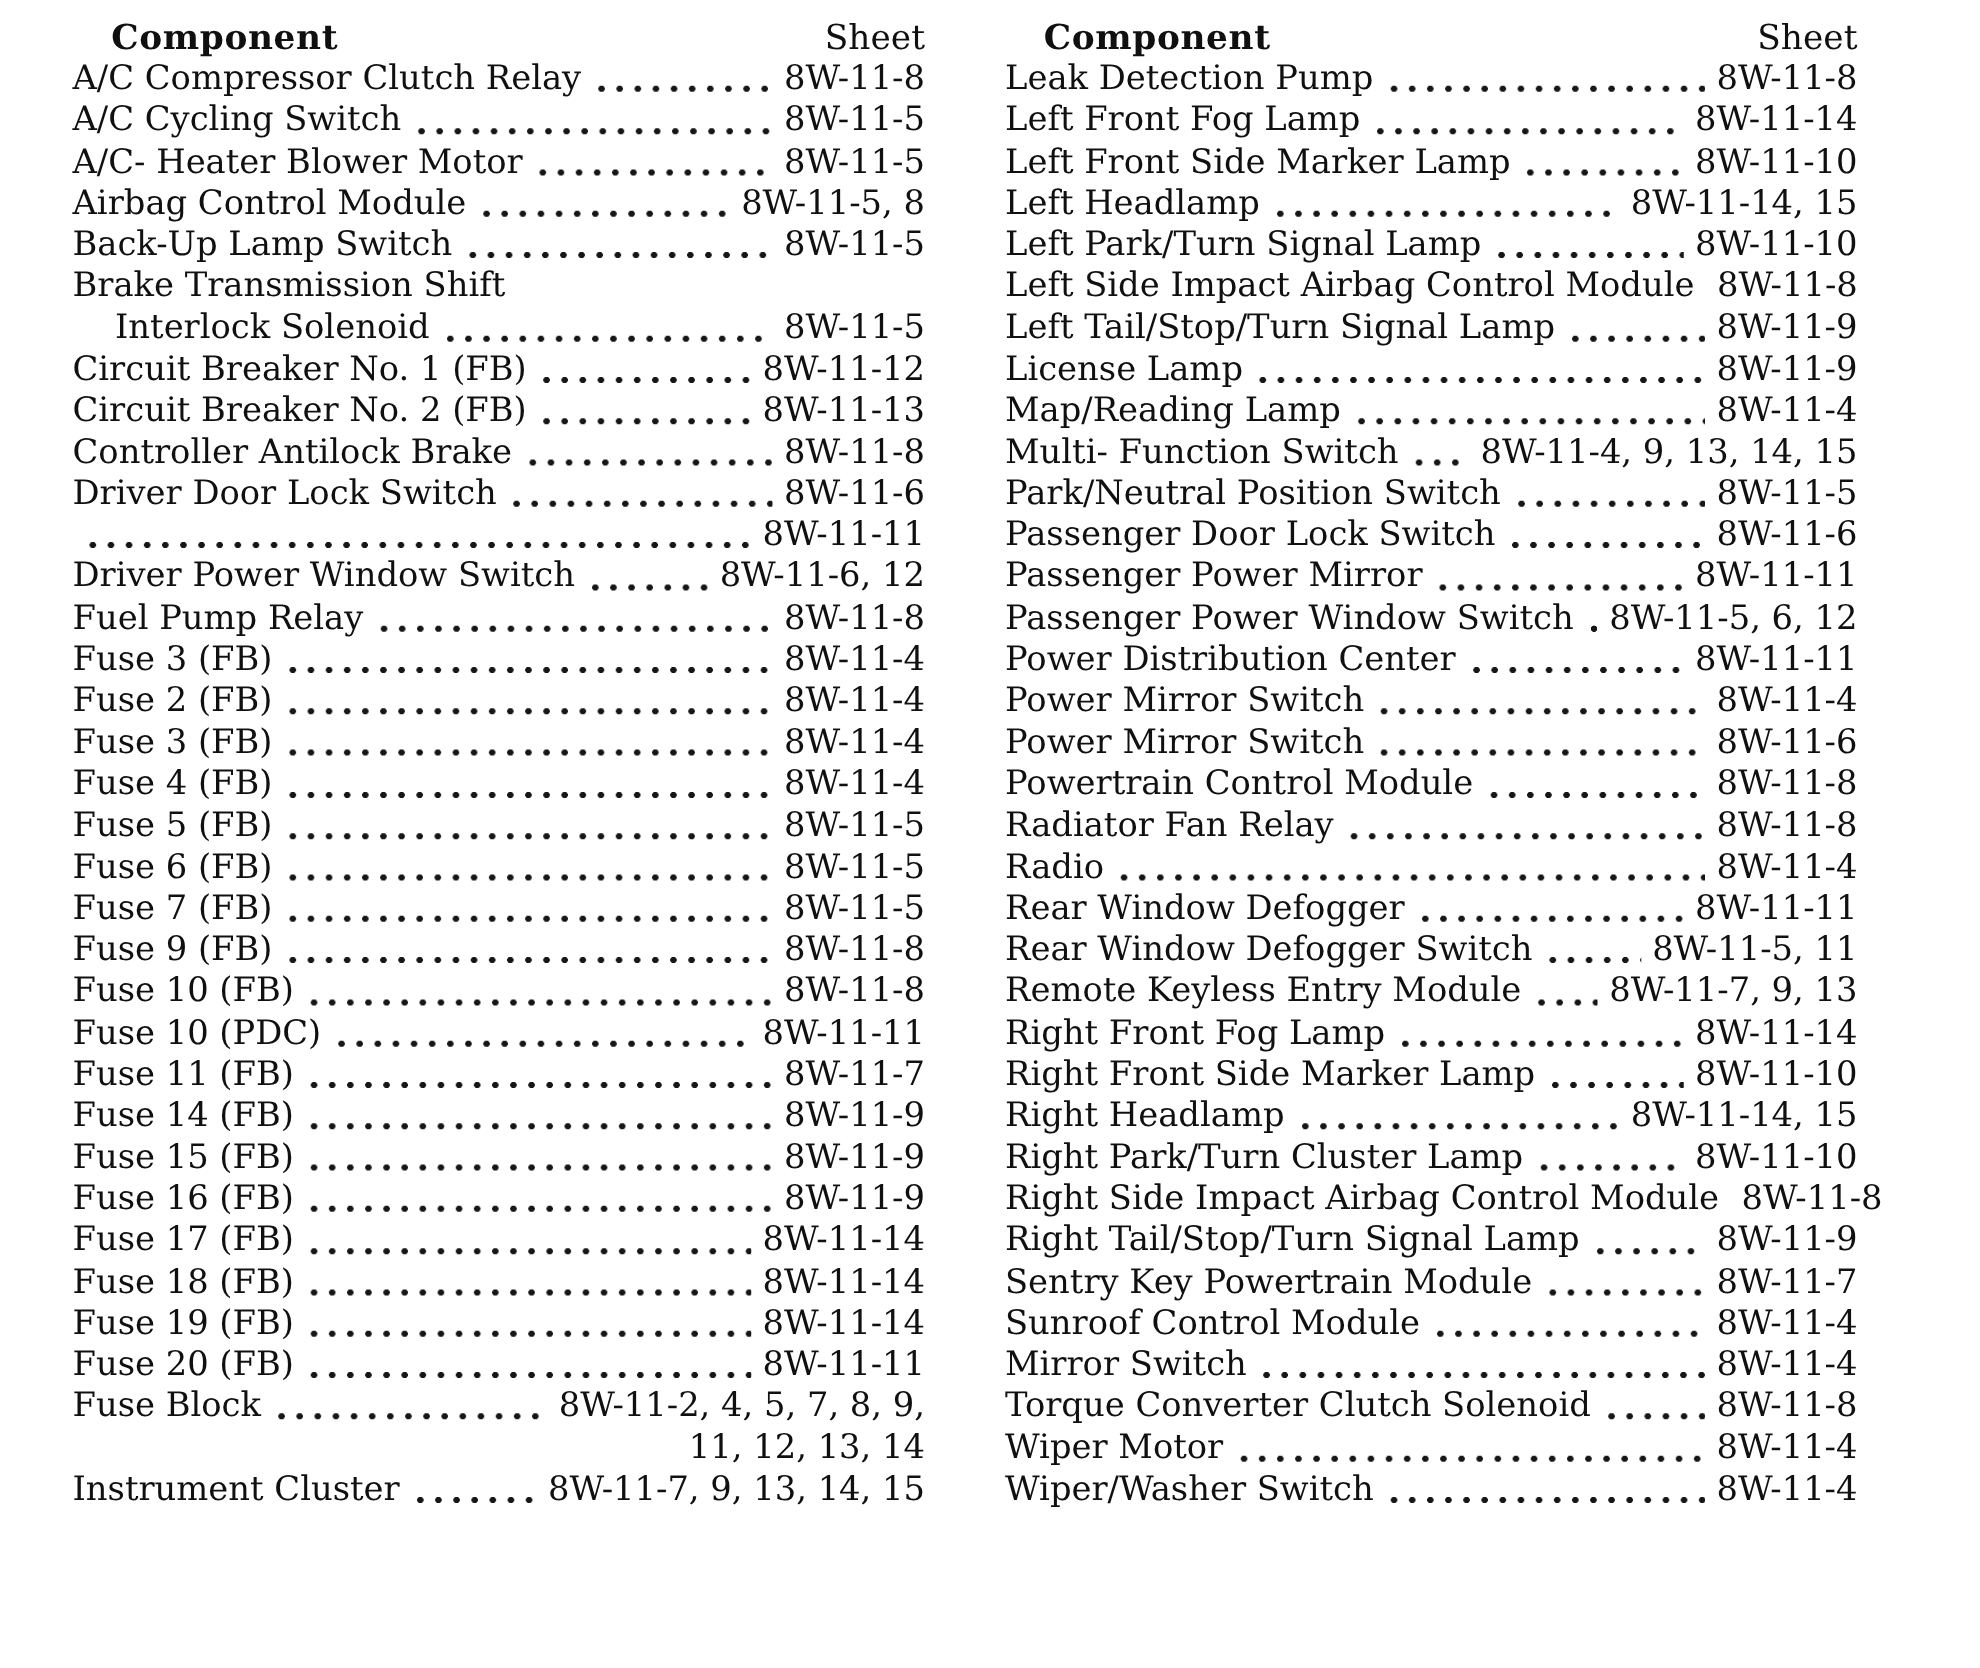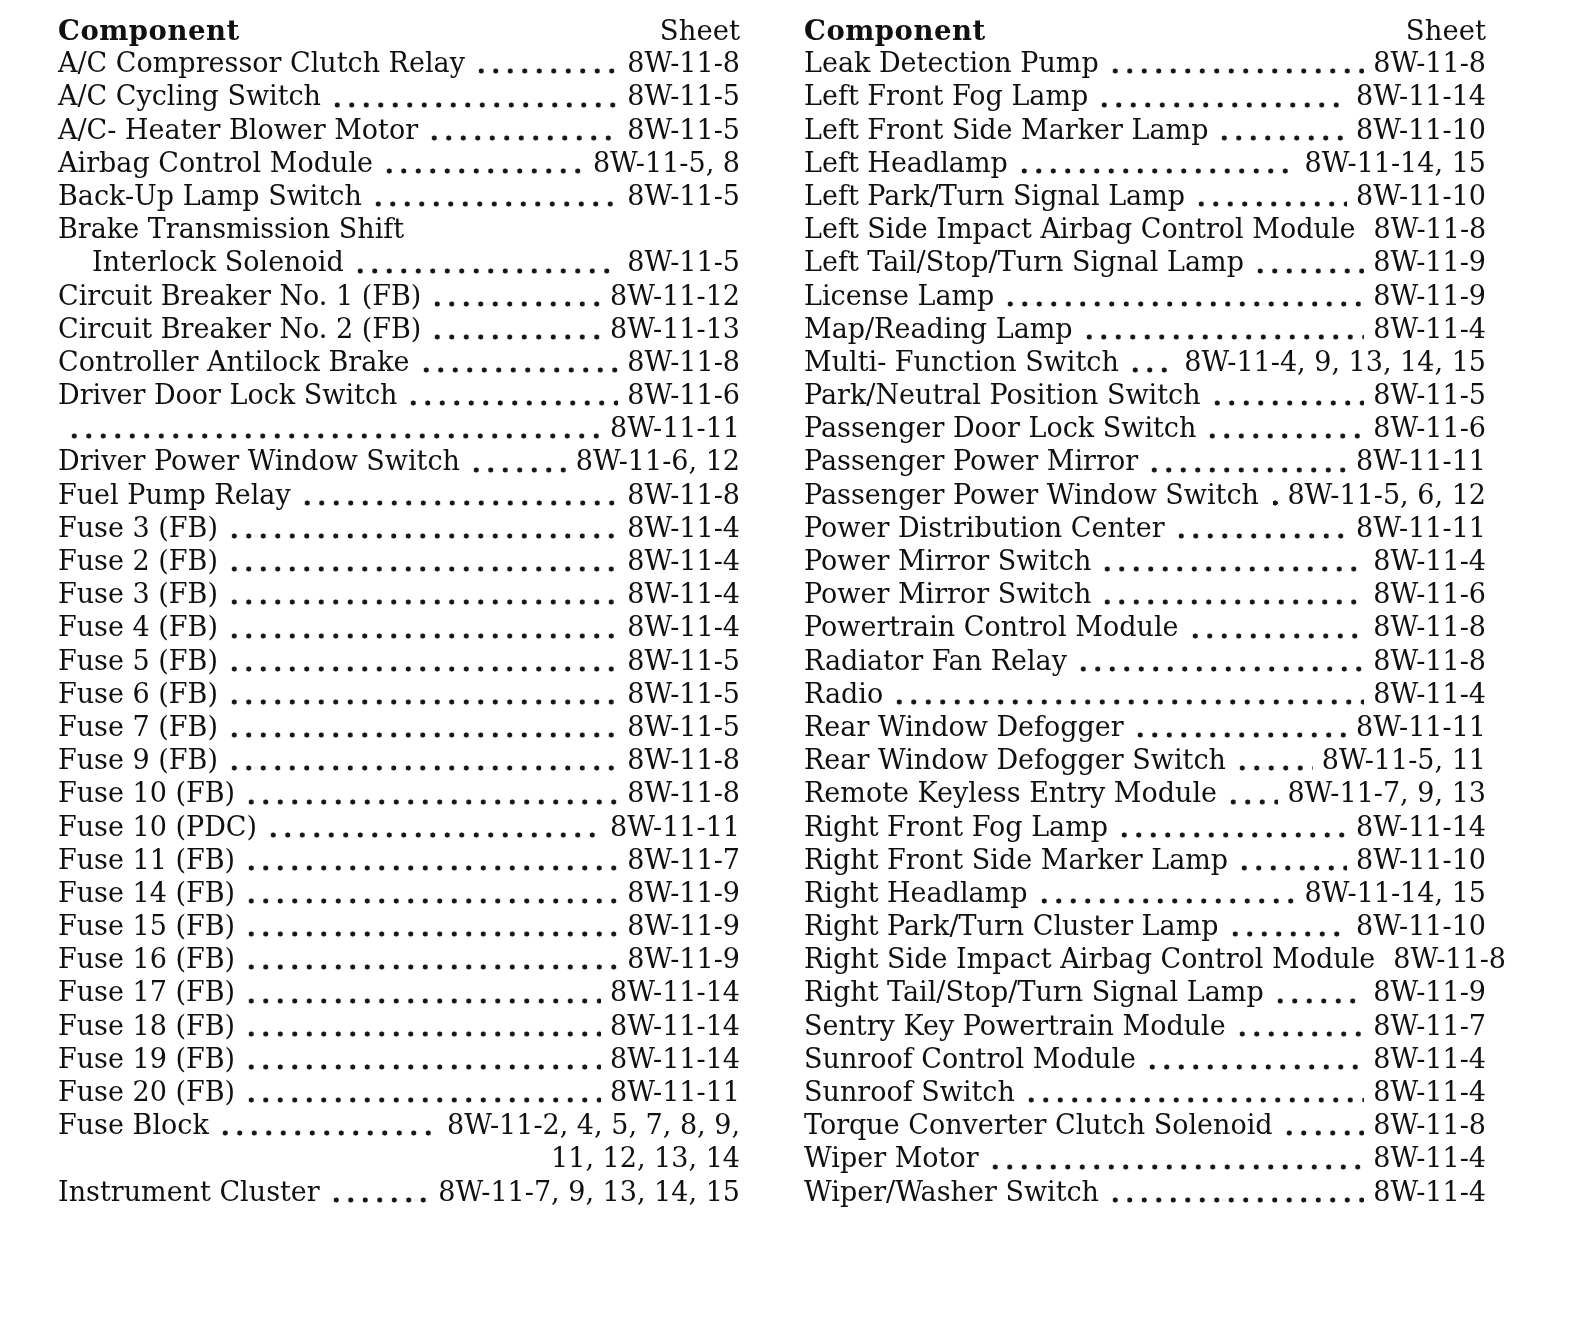--- a/index.html
+++ b/index.html
@@ -21,20 +21,21 @@
   }
   .col {
     flex: 1 1 0;
     min-width: 0;
   }
   .hdr-row {
     display: flex;
     align-items: baseline;
     height: 33.2px;
     font-size: 27.5px;
+    margin-left: 31px;
   }
   .hdr-component { font-weight: bold; letter-spacing: 0.5px; }
   .hdr-spacer { flex: 1 1 0; }
   .hdr-sheet { font-weight: normal; }
   .row {
     display: flex;
     align-items: baseline;
     height: 33.2px;
     font-size: 27px;
     white-space: nowrap;
@@ -395,21 +396,21 @@
           <span class="name">Sentry Key Powertrain Module</span>
           <span class="leader"></span>
           <span class="sheet">8W-11-7</span>
         </div>
         <div class="row">
           <span class="name">Sunroof Control Module</span>
           <span class="leader"></span>
           <span class="sheet">8W-11-4</span>
         </div>
         <div class="row">
-          <span class="name">Sunroof Switch</span>
+          <span class="name">Mirror Switch</span>
           <span class="leader"></span>
           <span class="sheet">8W-11-4</span>
         </div>
         <div class="row">
           <span class="name">Torque Converter Clutch Solenoid</span>
           <span class="leader"></span>
           <span class="sheet">8W-11-8</span>
         </div>
         <div class="row">
           <span class="name">Wiper Motor</span>

